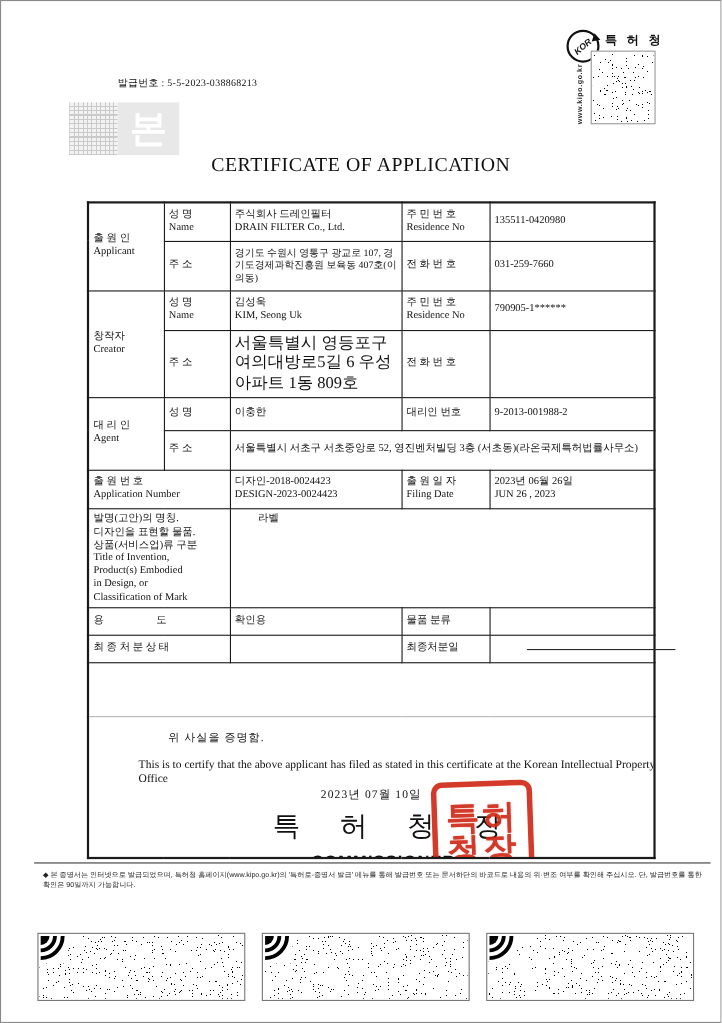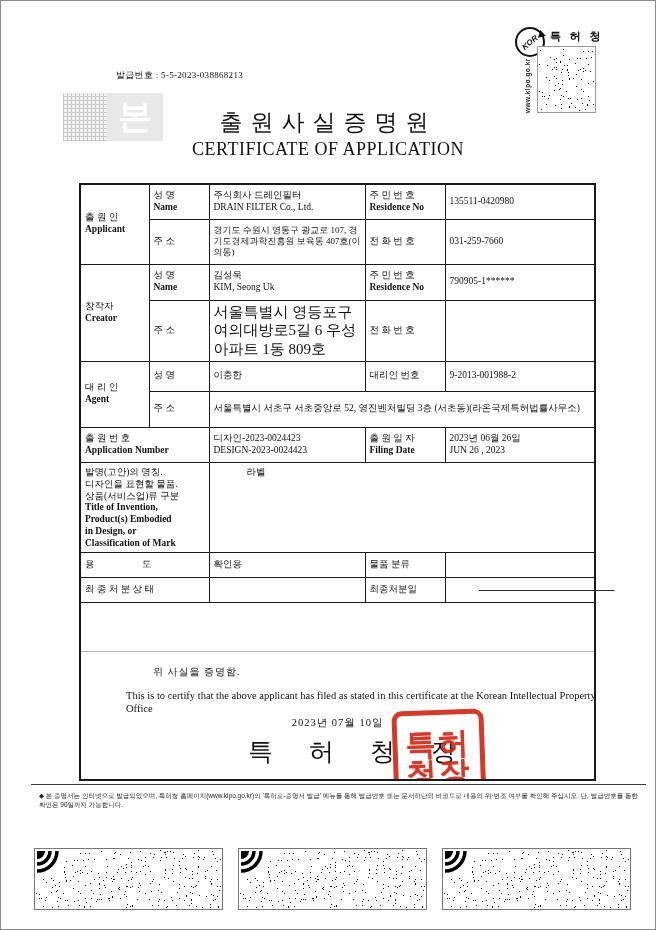--- a/index.html
+++ b/index.html
@@ -1,20 +1,20 @@
 <!DOCTYPE html>
 <html><head>
 <meta charset="utf-8">
 <style>
   html,body{margin:0;padding:0;background:#fff;}
   .page{position:relative;width:654px;height:928px;background:#fff;border:1px solid #8a8a8a;
         font-family:"Liberation Serif","DejaVu Serif",serif;color:#111;overflow:hidden;}
 
   
-  .issue-no{position:absolute;left:115px;top:68px;font-size:9px;letter-spacing:.3px;}
+  .issue-no{position:absolute;left:106px;top:68px;font-size:9px;letter-spacing:.3px;}
   .title-ko{position:absolute;left:0;top:106px;width:100%;text-align:center;
             font-size:23px;font-weight:500;letter-spacing:8px;margin:0;}
   .title-en{position:absolute;left:0;top:138px;width:100%;text-align:center;
             font-size:18px;font-weight:normal;letter-spacing:.5px;margin:0;}
 
   
   .wm{position:absolute;left:62px;top:92px;display:flex;opacity:.8;}
   .wm-hatch{width:44px;height:48px;
      background-image:repeating-linear-gradient(90deg,#bdbdbd 0 1px,transparent 1px 4px),
                       repeating-linear-gradient(0deg,#bdbdbd 0 1px,transparent 1px 4px);
@@ -32,21 +32,21 @@
   .url-vert{position:absolute;left:523px;top:46px;height:66px;writing-mode:vertical-rl;
       transform:rotate(180deg);font:bold 6.5px "Liberation Sans",sans-serif;letter-spacing:.5px;color:#222;}
   .qr{position:absolute;left:536px;top:45px;width:57px;height:65px;border:1px solid #999;background:#fff;}
   .qr svg,.barcode .noise{position:absolute;inset:1px;width:calc(100% - 2px);height:calc(100% - 2px);}
 
   
   table.cert{position:absolute;left:78px;top:182px;width:515px;border-collapse:collapse;
       table-layout:fixed;border:2px solid #1a1a1a;font-size:9.5px;line-height:1.25;}
   table.cert td{border:1px solid #1a1a1a;padding:2px 4px;vertical-align:middle;overflow:hidden;}
   .lab{text-align:left;}
-  .en{font-weight:bold;}
+  .en{font-weight:normal;}
   .pre{white-space:pre-line;}
   .vtop{vertical-align:top !important;padding-top:4px !important;}
   tr.r1{height:35px;} tr.r2{height:45px;} tr.r3{height:36px;} tr.r4{height:34px;}
   tr.r5{height:30px;} tr.r6{height:36px;} tr.r7{height:35px;} tr.r8{height:90px;}
   tr.r9{height:25px;} tr.r10{height:25px;} tr.r11{height:49px;} tr.r12{height:129px;}
   tr.r11 td{border-bottom:1px solid #b5b5b5;}
   tr.r12 td{border-top:1px solid #b5b5b5;position:relative;padding:0;}
 
   .stub-line{position:absolute;left:478px;top:589px;width:135px;height:1px;background:#2a2a2a;}
 
@@ -104,21 +104,20 @@
     </div>
   <div class="kor-nib"></div>
   <div class="agency">특 허 청</div>
   <div class="url-vert">www.kipo.go.kr</div>
   <div class="qr">
     <svg>
         <rect width="100%" height="100%" filter="url(#noiseF)"></rect>
       </svg>
   </div>
 
-  <h1 class="title-ko">출원사실증명원</h1>
   <h2 class="title-en">CERTIFICATE OF APPLICATION</h2>
 
   <table class="cert">
     <colgroup>
         <col style="width:69px">
         <col style="width:60px">
         <col style="width:156px">
         <col style="width:80px">
         <col style="width:150px">
       </colgroup>
@@ -161,35 +160,35 @@
       <td class="lab">대리인 번호</td>
       <td>9-2013-001988-2</td>
     </tr>
     <tr class="r6">
       <td class="lab">주 소</td>
       <td colspan="3">서울특별시 서초구 서초중앙로 52, 영진벤처빌딩 3층 (서초동)(라온국제특허법률사무소)</td>
     </tr>
 
     <tr class="r7">
       <td class="lab" colspan="2"><span>출 원 번 호</span><br><span class="en">Application Number</span></td>
-      <td class="pre">디자인-2023-0024423
+      <td class="pre">디자인-2018-0024423
 DESIGN-2023-0024423</td>
       <td class="lab"><span>출 원 일 자</span><br><span class="en">Filing Date</span></td>
       <td class="pre">2023년 06월 26일
 JUN 26 , 2023</td>
     </tr>
 
     <tr class="r8">
       <td class="vtop" colspan="2"><span class="pre">발명(고안)의 명칭.
 디자인을 표현할 물품.
 상품(서비스업)류 구분</span><br><span class="en pre">Title of Invention,
 Product(s) Embodied
 in Design, or
 Classification of Mark</span></td>
-      <td class="vtop" colspan="3" style="padding-left:37px">라벨</td>
+      <td class="vtop" colspan="3" style="padding-left:25px">라벨</td>
     </tr>
 
     <tr class="r9">
       <td class="lab" colspan="2">용     도</td>
       <td>확인용</td>
       <td class="lab">물품 분류</td>
       <td></td>
     </tr>
 
     <tr class="r10">

